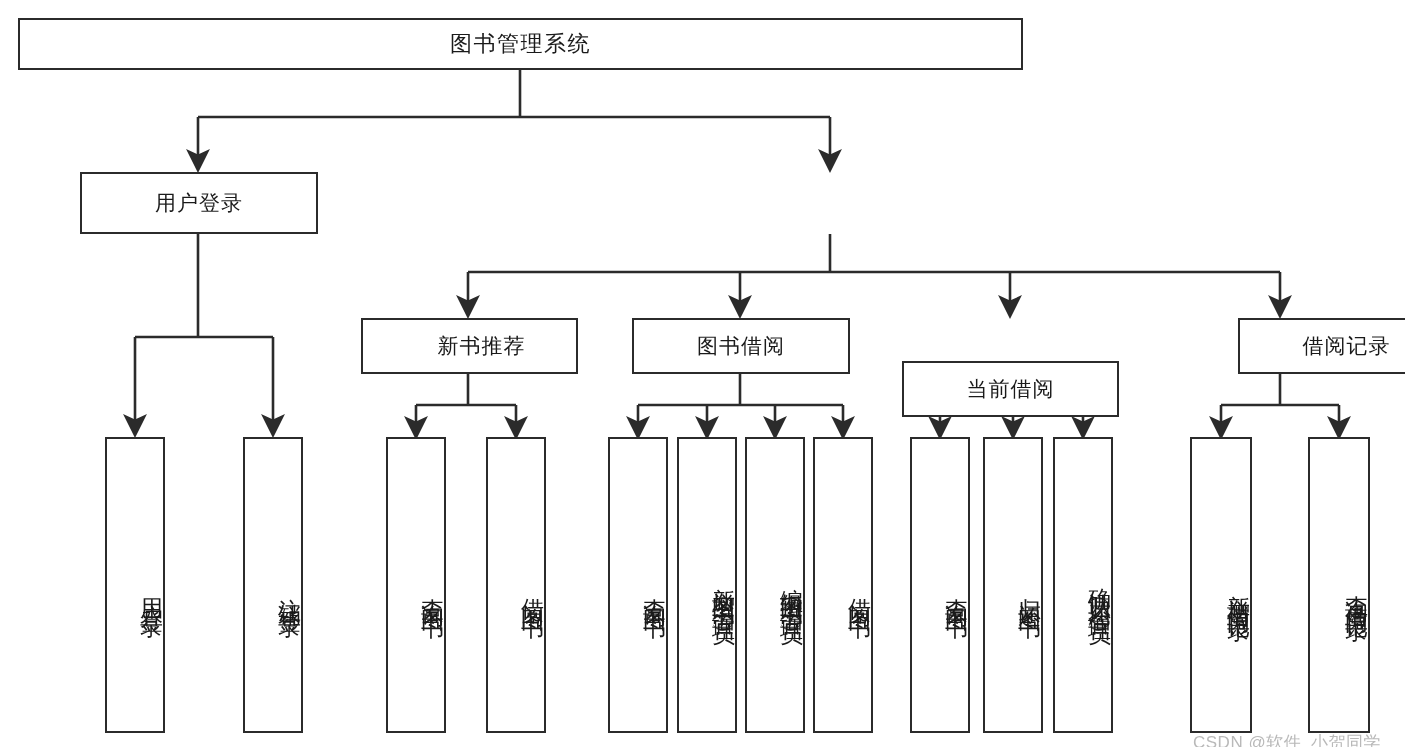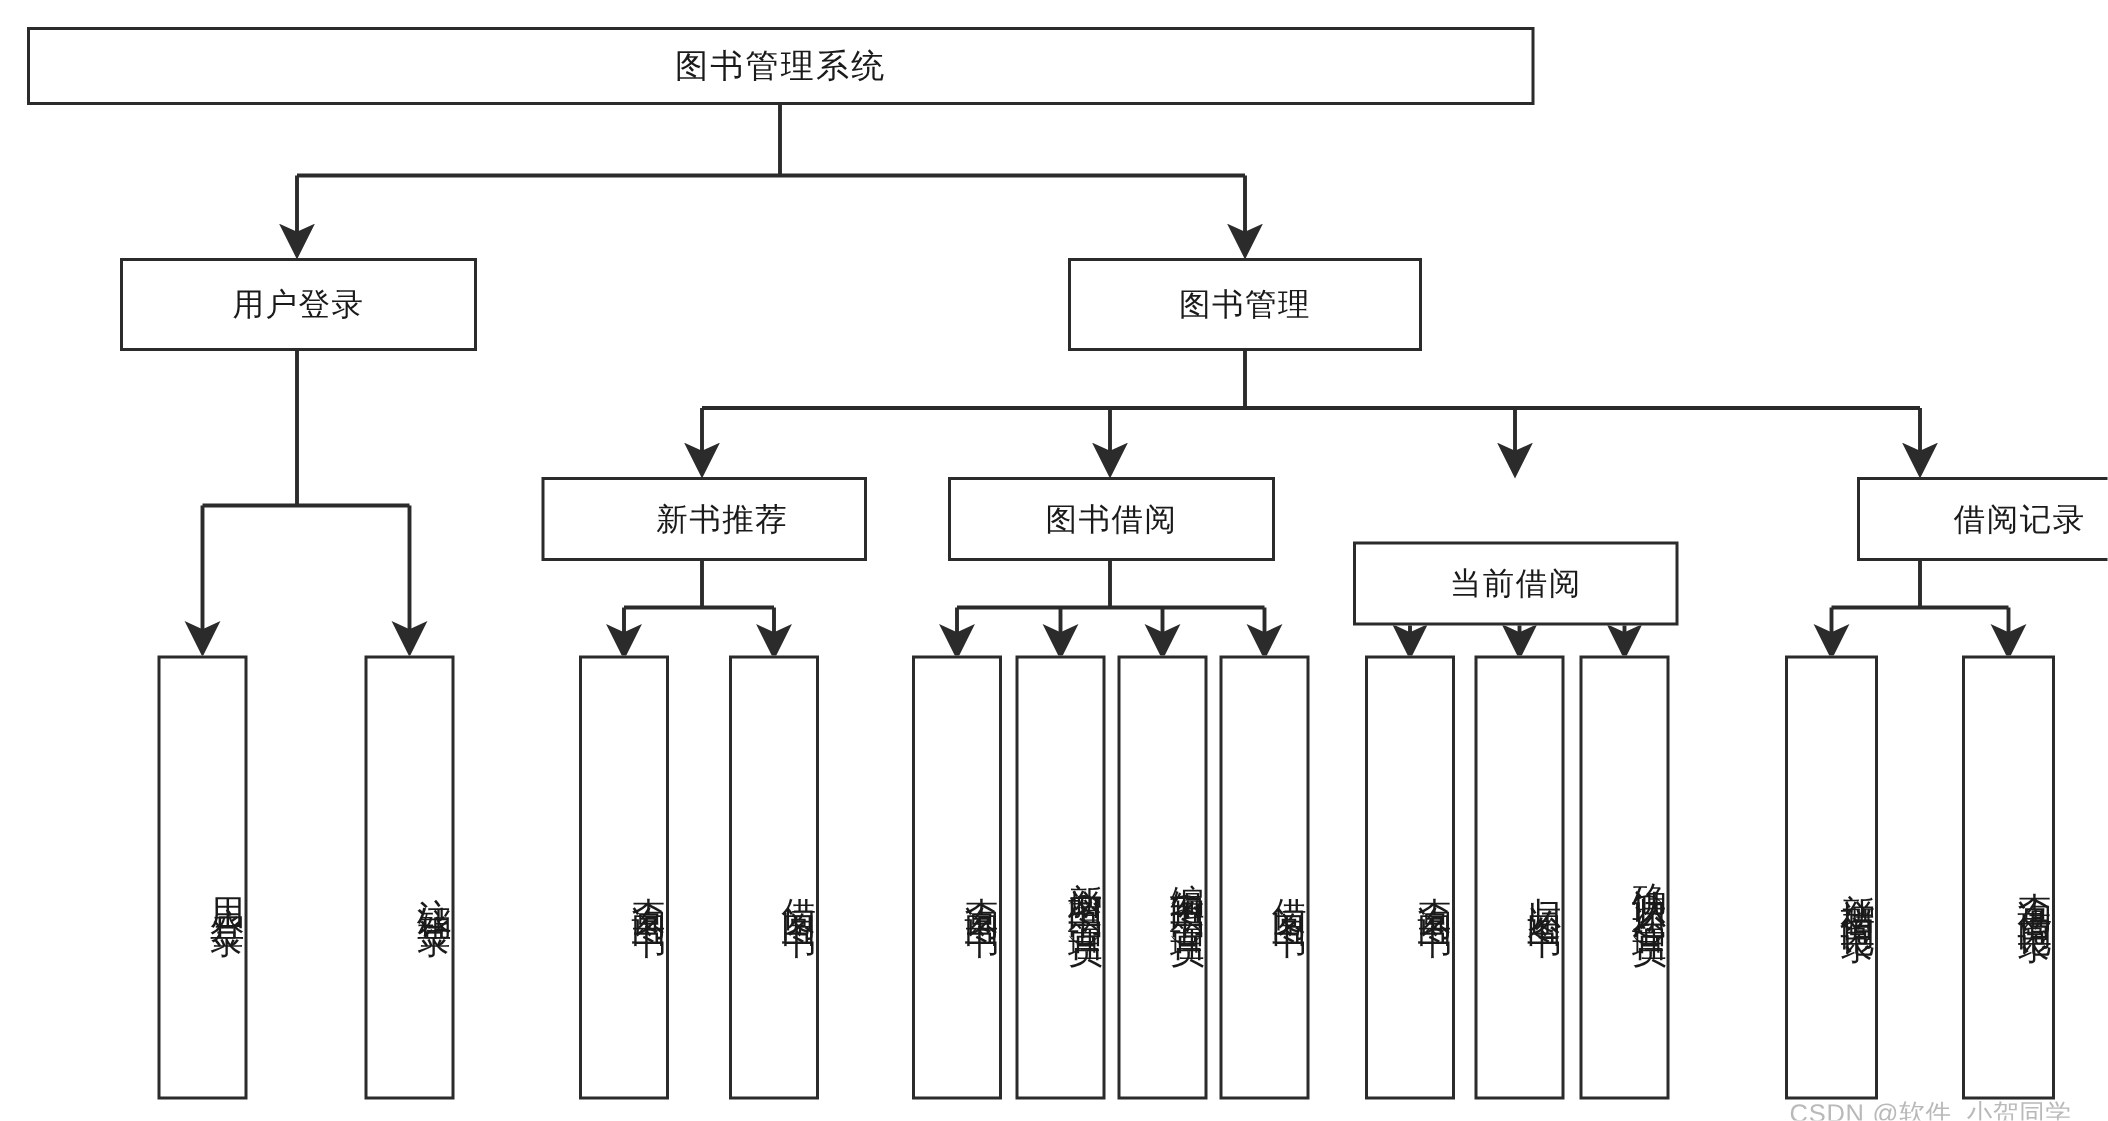--- a/index.html
+++ b/index.html
@@ -97,23 +97,20 @@
     </g>
   </svg>
 
   <div class="node root" style="left:18px;top:18px;width:1005px;height:52px;">
     <span>图书管理系统</span>
   </div>
 
   <div class="node horiz" style="left:80px;top:172px;width:238px;height:62px;">
     <span>用户登录</span>
   </div>
-  <div class="node horiz" style="left:712px;top:172px;width:236px;height:62px;">
-    <span>图书管理</span>
-  </div>
 
   <div class="node horiz" style="left:361px;top:318px;width:217px;height:56px;padding-left:24px;">
     <span>新书推荐</span>
   </div>
   <div class="node horiz" style="left:632px;top:318px;width:218px;height:56px;text-align:center;">
     <span>图书借阅</span>
   </div>
   <div class="node horiz" style="left:902px;top:318px;width:217px;height:56px;margin-top:43px;">
     <span>当前借阅</span>
   </div>

